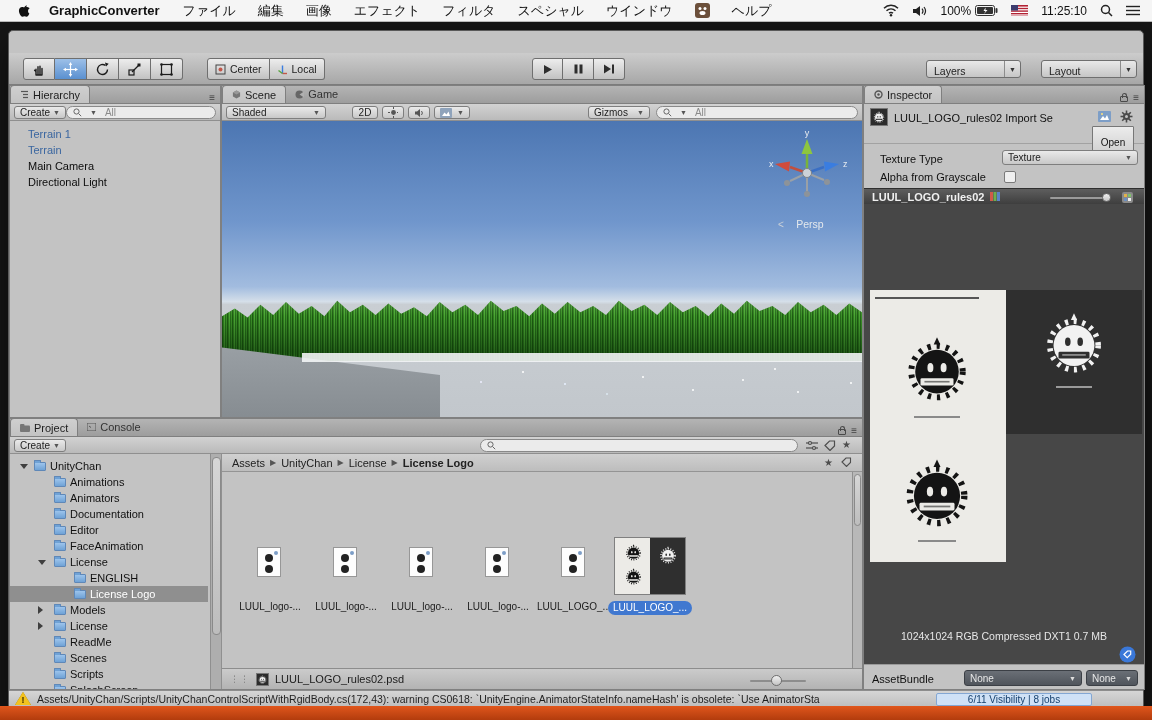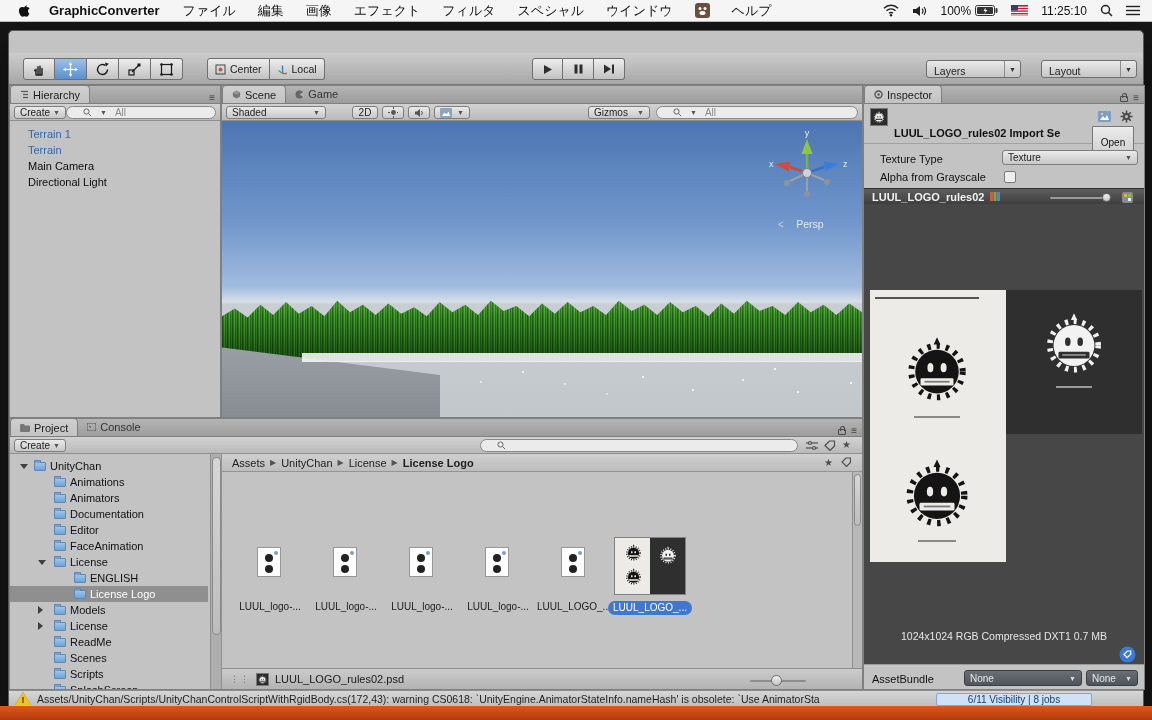--- a/index.html
+++ b/index.html
@@ -34,21 +34,21 @@
 
   
   .panel{position:absolute;background:#c3c3c3;border:1px solid #808080}
   .tabrow{position:absolute;left:0;right:0;top:0;height:18px;background:linear-gradient(#b4b4b4,#9d9d9d);border-bottom:1px solid #7f7f7f;display:flex;align-items:flex-end}
   .tab{height:18px;padding:0 9px;font-size:11px;color:#1d1d1d;display:flex;align-items:center;gap:4px}
   .tab.on{background:linear-gradient(#cfcfcf,#c3c3c3);border:1px solid #7f7f7f;border-bottom:none;border-radius:4px 4px 0 0}
   .tab.off{color:#333}
   .corner-ico{margin-left:auto;display:flex;align-items:center;gap:5px;padding-right:5px;color:#3f3f3f;font-size:10px}
   .subbar{position:absolute;left:0;right:0;top:18px;height:17px;background:linear-gradient(#d2d2d2,#bababa);border-bottom:1px solid #8f8f8f}
   .mini-btn{position:absolute;top:2px;height:13px;border:1px solid #7e7e7e;border-radius:3px;background:linear-gradient(#eaeaea,#c8c8c8);display:flex;align-items:center;font-size:10px;color:#222;padding:0 5px;gap:3px}
-  .search{position:absolute;top:2px;height:13px;border-radius:7px;background:#ebebeb;border:1px solid #898989;display:flex;align-items:center;padding:0 16px;gap:8px;font-size:10px;color:#8a8a8a}
+  .search{position:absolute;top:2px;height:13px;border-radius:7px;background:#ebebeb;border:1px solid #898989;display:flex;align-items:center;padding:0 6px;gap:8px;font-size:10px;color:#8a8a8a}
   .caret7{font-size:7px;color:#555;line-height:1}
 
   
   .hrow{position:absolute;left:0;right:0;height:16px;display:flex;align-items:center;font-size:11px;padding-left:18px}
   .blue{color:#3a66a0}.dark{color:#0c0c0c}
 
   
   #viewport{position:absolute;left:0;right:0;top:35px;bottom:0;overflow:hidden;background:linear-gradient(180deg,#4c76b2 0%,#7096cc 34%,#a2bcdf 56%,#d5dfe9 61%,#c9ced3 62%,#c2c7cc 100%)}
   #grass{position:absolute;left:0;right:0;top:176px;height:64px;
     background:
@@ -440,21 +440,21 @@
         <span>≡</span>
       </div>
     </div>
 
     <div class="abs" style="left:0;right:0;top:18px;height:40px;border-bottom:1px solid #a2a2a2">
       <div class="abs" style="left:6px;top:4px;width:18px;height:18px;background:#2c2c2c;border:1px solid #777">
         <svg width="12" height="12" style="margin:2px" color="#f0f0f0">
             <use href="#uc-logo" style="--cut:#2c2c2c"></use>
           </svg>
       </div>
-      <span class="abs insp-label" style="left:30px;top:23px;font-weight:bold;white-space:nowrap;max-width:200px;overflow:hidden">LUUL_LOGO_rules02 Import Se</span>
+      <span class="abs insp-label" style="left:30px;top:8px;font-weight:normal;white-space:nowrap;max-width:200px;overflow:hidden">LUUL_LOGO_rules02 Import Se</span>
       <span class="abs" style="left:234px;top:7px">
           <svg width="13" height="11">
             <rect width="13" height="11" rx="1" fill="#7d9ec7"></rect>
             <polygon points="2,9 5,5 7,7.5 9,4 11,9" fill="#fff"></polygon>
             <circle cx="4" cy="3" r="1" fill="#ffe27a"></circle>
           </svg>
         </span>
       <span class="abs" style="left:256px;top:6px">
           <svg width="13" height="13" viewBox="0 0 13 13">
             <g stroke="#4a4a4a" stroke-width="1.6">

